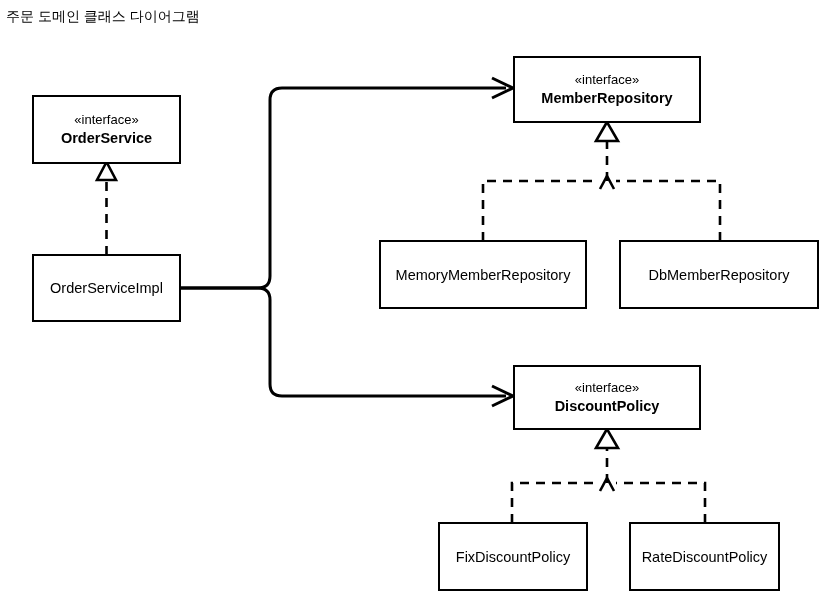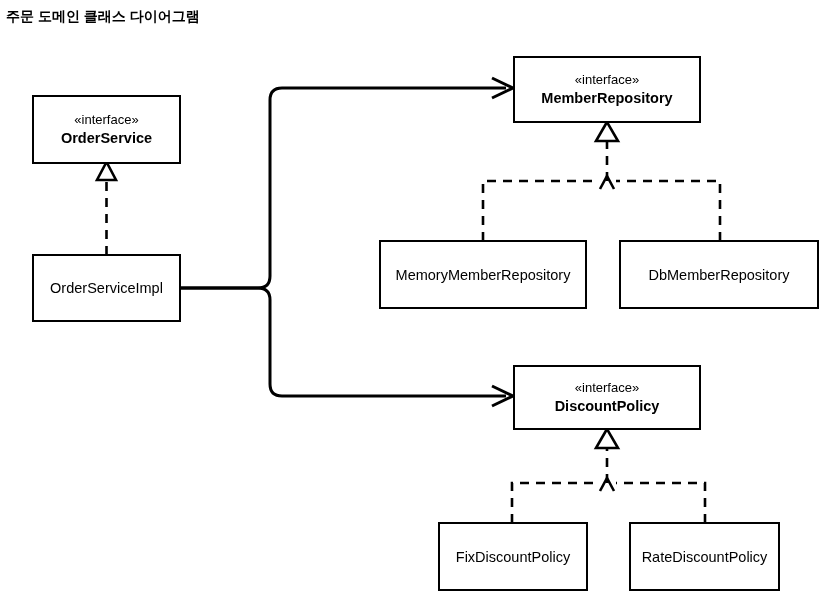--- a/index.html
+++ b/index.html
@@ -14,21 +14,21 @@
     position: relative;
     overflow: hidden;
     font-family: "Liberation Sans", "DejaVu Sans", sans-serif;
     color: #000000;
   }
   #page-title {
     position: absolute;
     left: 6px;
     top: 8px;
     font-size: 14px;
-    font-weight: bold;
+    font-weight: normal;
     letter-spacing: 0px;
     white-space: nowrap;
   }
   #diagram-canvas {
     position: absolute;
     left: 0;
     top: 0;
     width: 832px;
     height: 591px;
   }

